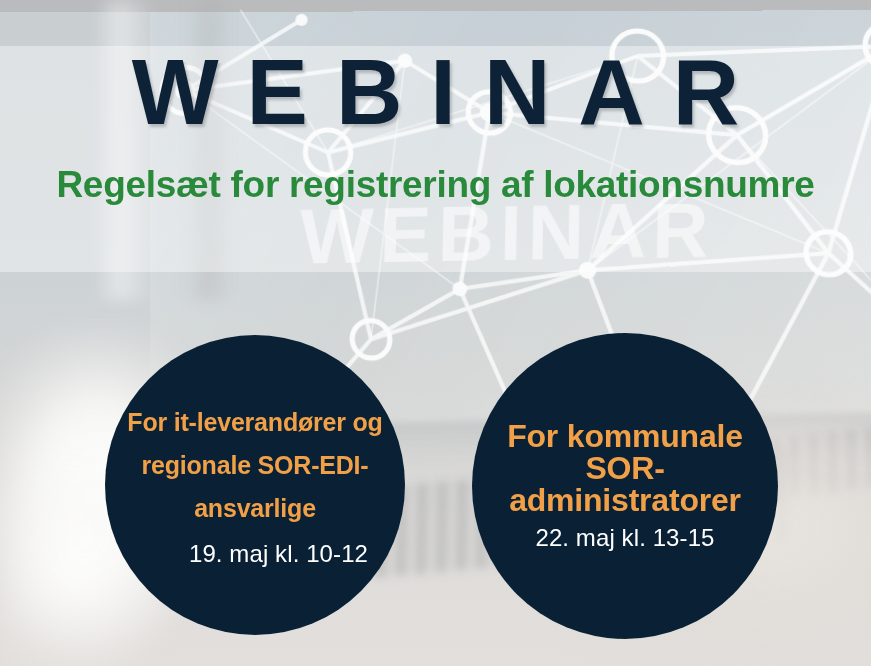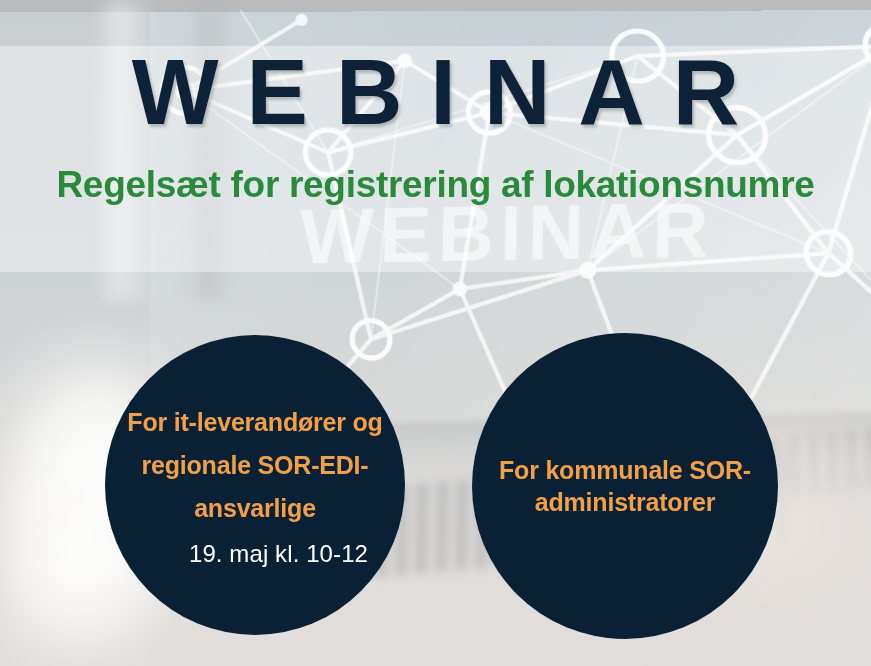--- a/index.html
+++ b/index.html
@@ -274,21 +274,21 @@
     height: 306px;
     padding: 0 22px;
   }
   .circle-heading {
     color: #f2a047;
     font-weight: 700;
     font-size: 25px;
     line-height: 43px;
     letter-spacing: -0.2px;
   }
-  .circle-right .circle-heading { font-size: 25px; line-height: 32px; }
+  .circle-right .circle-heading { font-size: 32px; line-height: 32px; }
   .circle-date {
     color: #ffffff;
     font-weight: 400;
     font-size: 24px;
     line-height: 30px;
     margin-top: 7px;
     letter-spacing: 0.1px;
   }
   .circle-left .circle-date { margin-top: 9px; margin-left: 47px; }
 </style>
@@ -387,15 +387,16 @@
     <span class="sub-line">Regelsæt for registrering af lokationsnumre</span>
   </div>
 
   <div class="circle circle-left">
     <div class="circle-heading">For it-leverandører og regionale SOR-EDI-ansvarlige</div>
     <div class="circle-date">19. maj kl. 10-12</div>
   </div>
 
   <div class="circle circle-right">
     <div class="circle-heading">For kommunale SOR-administratorer</div>
+    <div class="circle-date">22. maj kl. 13-15</div>
   </div>
 
 </div>
 
 </body></html>

